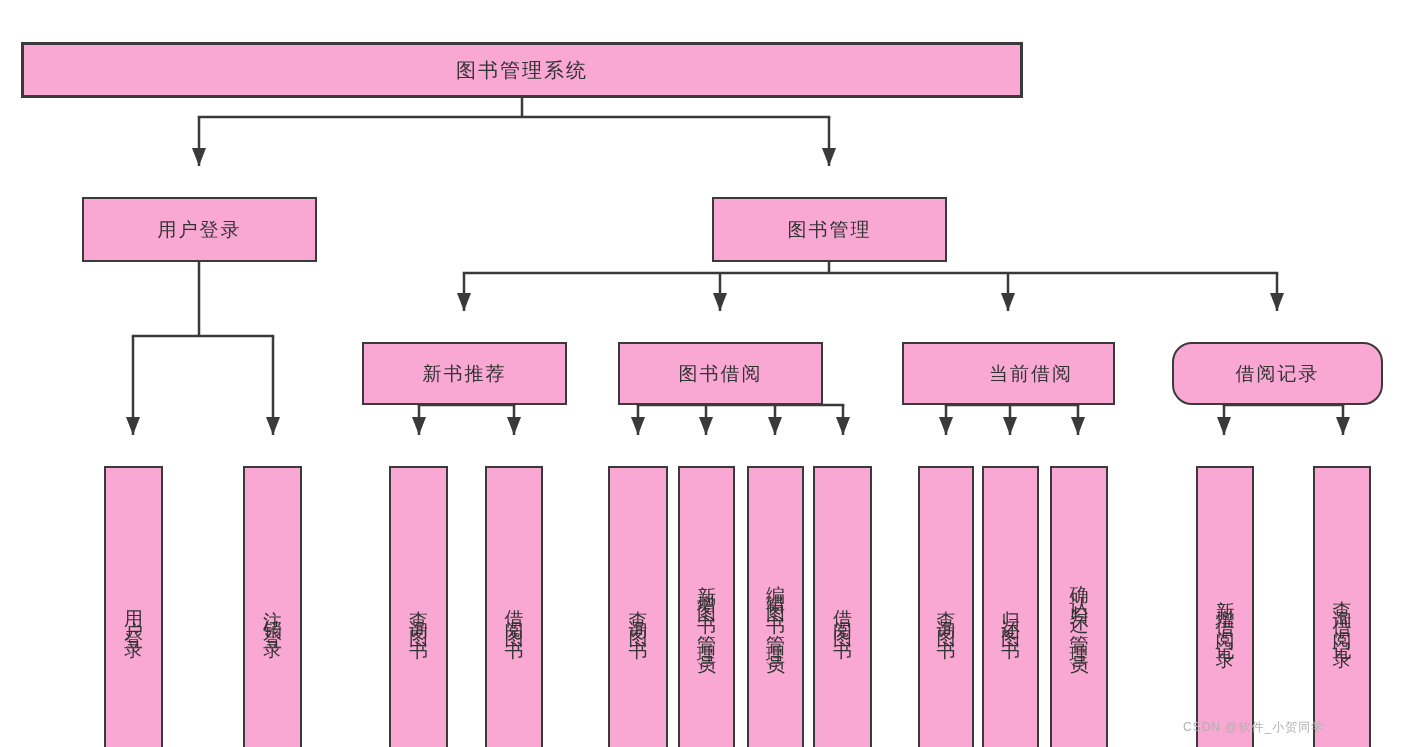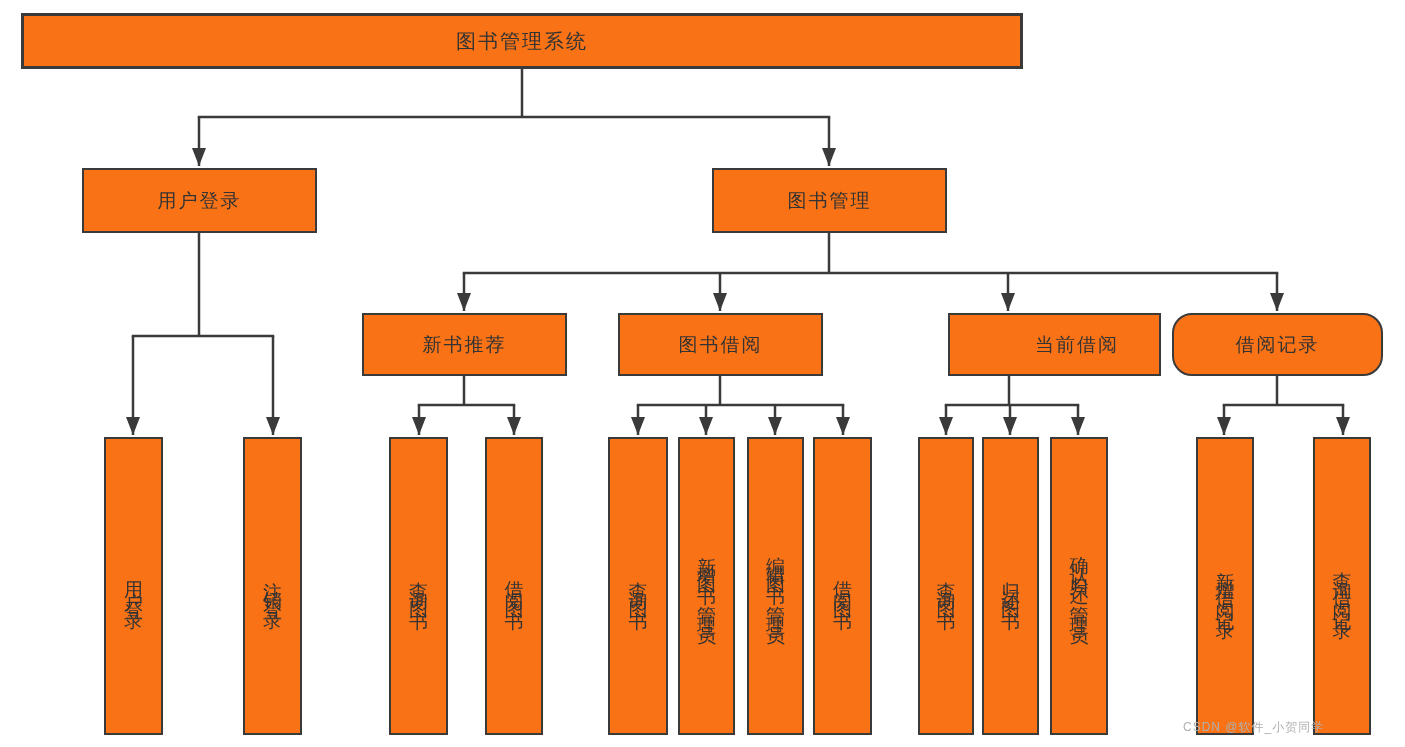--- a/index.html
+++ b/index.html
@@ -9,29 +9,30 @@
     height: 747px;
     background: #ffffff;
     font-family: "Liberation Sans", "DejaVu Sans", sans-serif;
     color: #333333;
     overflow: hidden;
   }
   svg.wires { position:absolute; left:0; top:0; z-index:1; }
   .box {
     position: absolute;
     box-sizing: border-box;
-    background: #f97316;
+    background: #f9a8d4;
     border: 2.5px solid #3a3a3a;
     display: flex;
     align-items: center;
     justify-content: center;
     font-size: 19px;
     letter-spacing: 2px;
     z-index: 2;
     white-space: nowrap;
+    margin-top: 29px;
   }
   .lvl1 { border-width: 3px; font-size: 20px; }
   .vbox { top: 437px; height: 298px; }
   .vtext {
     writing-mode: vertical-rl;
     text-orientation: mixed;
     font-size: 19px;
     line-height: 1.15;
     letter-spacing: 10px;
     white-space: nowrap;
@@ -102,21 +103,21 @@
     </g>
   </svg>
 
   <div class="box lvl1" style="left:21px; top:13px; width:1002px; height:56px;">图书管理系统</div>
 
   <div class="box" style="left:82px; top:168px; width:235px; height:65px;">用户登录</div>
   <div class="box" style="left:712px; top:168px; width:235px; height:65px;">图书管理</div>
 
   <div class="box" style="left:618px; top:313px; width:205px; height:63px;">图书借阅</div>
   <div class="box" style="left:362px; top:313px; width:205px; height:63px;">新书推荐</div>
-  <div class="box" style="left:948px; top:313px; width:213px; height:63px;padding-left:45px;">当前借阅</div>
+  <div class="box" style="left:902px; top:313px; width:213px; height:63px;padding-left:45px;">当前借阅</div>
   <div class="box" style="left:1172px; top:313px; width:211px; height:63px;border-radius:20px;">借阅记录</div>
 
   <div class="box vbox" style="left:104px; width:59px;">
     <span class="vtext">用户登录</span>
   </div>
   <div class="box vbox" style="left:243px; width:59px;">
     <span class="vtext">注销登录</span>
   </div>
 
   <div class="box vbox" style="left:389px; width:59px;">

